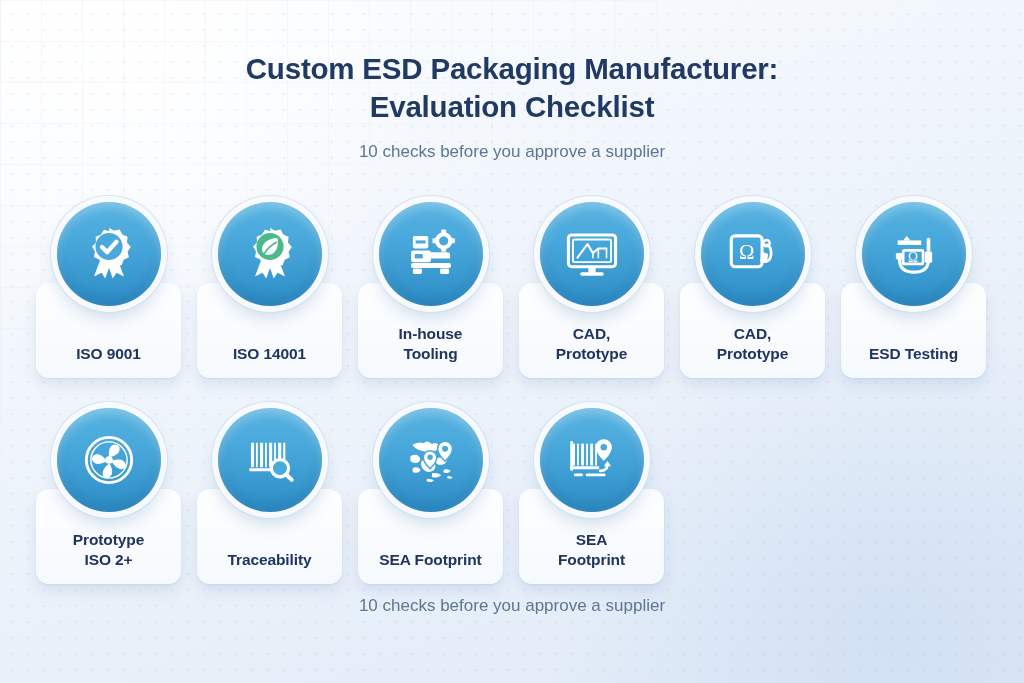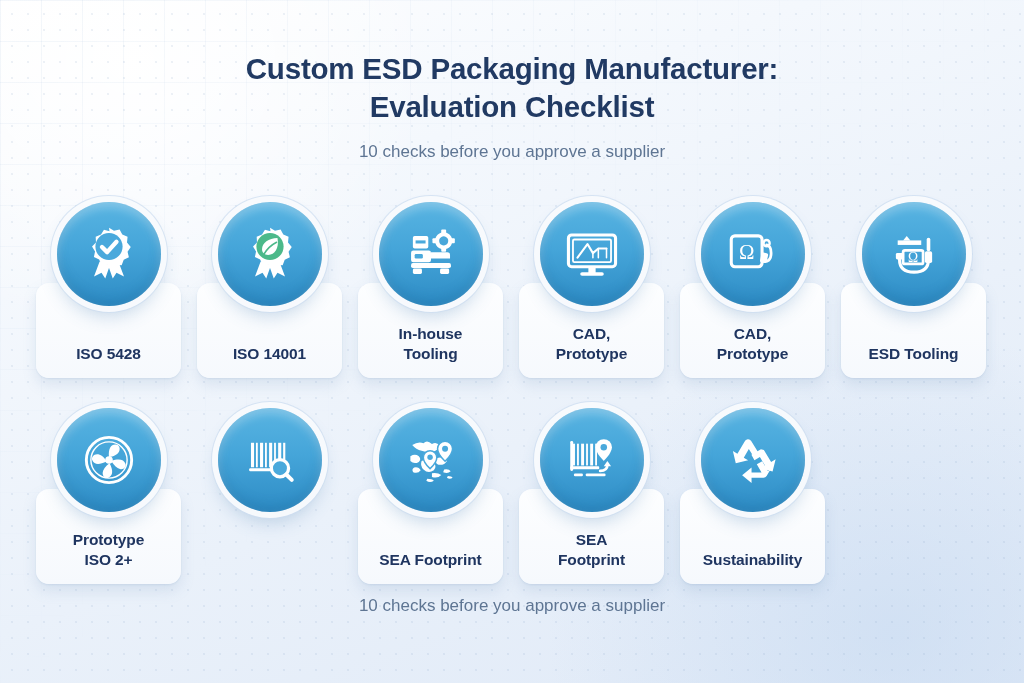--- a/index.html
+++ b/index.html
@@ -182,21 +182,21 @@
             <g fill="#ffffff">
               <path d="M22 40 L16 56 L24 52 L28 58 L33 44 Z"></path>
               <path d="M42 40 L48 56 L40 52 L36 58 L31 44 Z"></path>
               <path d="M32 4 l5.3 3.2 6-1.4 2.9 5.4 5.6 2.5-0.6 6.1 4 4.6-3.4 5.1 1.4 6-5.5 2.7-2.2 5.7-6.1-0.3-4.8 3.8-4.6-4-6.1 0-2.4-5.6-5.6-2.5 1.2-6-3.2-5.2 4.2-4.4-0.3-6.1 5.7-2.3 3.1-5.3 5.9 1.6z"></path>
             </g>
             <circle cx="32" cy="24" r="14.5" fill="#4aa9dc"></circle>
             <path d="M24.5 24.5 l5.5 5.5 10-11" fill="none" stroke="#ffffff" stroke-width="4.6" stroke-linecap="round" stroke-linejoin="round"></path>
           </svg>
         </div>
         <div class="card">
-          <div class="label">ISO 5428</div>
+          <div class="label">ISO 9001</div>
         </div>
       </div>
 
       <div class="cell">
         <div class="badge">
           <svg width="60" height="60" viewBox="0 0 64 64">
             <g fill="#ffffff">
               <path d="M22 40 L16 56 L24 52 L28 58 L33 44 Z"></path>
               <path d="M42 40 L48 56 L40 52 L36 58 L31 44 Z"></path>
               <path d="M32 4 l5.3 3.2 6-1.4 2.9 5.4 5.6 2.5-0.6 6.1 4 4.6-3.4 5.1 1.4 6-5.5 2.7-2.2 5.7-6.1-0.3-4.8 3.8-4.6-4-6.1 0-2.4-5.6-5.6-2.5 1.2-6-3.2-5.2 4.2-4.4-0.3-6.1 5.7-2.3 3.1-5.3 5.9 1.6z"></path>
@@ -283,21 +283,21 @@
             <path d="M24 12 l4 5 h-8z" fill="#ffffff"></path>
             <rect x="20" y="28" width="22" height="15" rx="2" fill="none" stroke="#ffffff" stroke-width="3"></rect>
             <text x="31" y="41" font-family="'Liberation Serif', serif" font-size="15" fill="#ffffff" text-anchor="middle">Ω</text>
             <rect x="12" y="31" width="9" height="7" rx="1.6" fill="#ffffff"></rect>
             <path d="M16 38 q0 14 16 14 q16 0 16 -14" fill="none" stroke="#ffffff" stroke-width="3.4" stroke-linecap="round"></path>
             <rect x="44" y="29" width="8" height="13" rx="2" fill="#ffffff"></rect>
             <rect x="46" y="14" width="4" height="15" rx="2" fill="#ffffff"></rect>
           </svg>
         </div>
         <div class="card">
-          <div class="label">ESD Tooling</div>
+          <div class="label">ESD Testing</div>
         </div>
       </div>
 
     </div>
 
     <div class="row">
 
       <div class="cell">
         <div class="badge">
           <svg width="58" height="58" viewBox="0 0 64 64">
@@ -330,20 +330,23 @@
               <rect x="26.5" y="13" width="2" height="27"></rect>
               <rect x="31" y="13" width="3.4" height="27"></rect>
               <rect x="36.5" y="13" width="2" height="27"></rect>
               <rect x="41" y="13" width="3.4" height="27"></rect>
               <rect x="46.5" y="13" width="2.4" height="27"></rect>
               <rect x="9" y="41" width="34" height="3.4" rx="1.2"></rect>
             </g>
             <circle cx="43" cy="41" r="9.5" fill="#4aa9dc" stroke="#ffffff" stroke-width="3.6"></circle>
             <path d="M50 48 l6 6" stroke="#ffffff" stroke-width="4.4" stroke-linecap="round"></path>
           </svg>
+        </div>
+        <div class="card">
+          <div class="label">Traceability</div>
         </div>
       </div>
 
       <div class="cell">
         <div class="badge">
           <svg width="60" height="60" viewBox="0 0 64 64">
             <g fill="#ffffff">
               <path d="M12 16 q6 -4 12 -2 q4 -4 9 1 q5 -3 8 2 q-2 5 -7 6 q-6 1 -12 -1 q-6 -1 -10 -6z"></path>
               <path d="M10 28 q5 -3 9 0 q3 3 0 6 q-5 3 -9 -1z"></path>
               <path d="M22 33 q7 -3 12 1 q5 4 1 9 q-6 4 -11 -1 q-4 -4 -2 -9z"></path>
@@ -388,33 +391,19 @@
         </div>
         <div class="card">
           <div class="label">
             <span>SEA</span><br>
             <span>Footprint</span>
           </div>
         </div>
       </div>
 
 
-      <div class="cell">
-        <div class="badge">
-          <svg width="58" height="58" viewBox="0 0 64 64">
-            <g fill="#ffffff">
-              <path d="M30 11 l8 13 l-6 3.4 l-4.6 -7.6 l-5.6 9.6 l4.8 2.8 l-13.6 3.4 l-3.2 -13.4 l5 2.9 l8 -13.4 a4 4 0 0 1 7.2 -0.7z"></path>
-              <path d="M55 36 l-8 13.6 a4 4 0 0 1 -3.6 2 l-13 0 l0 5.8 l-10.4 -8.6 l10.4 -8.6 l0 5.6 l11 0 l-5.2 -9 l6 -3.4 l6.4 11 z"></path>
-              <path d="M44 21 l8 13.2 l5 -3 l-3.4 13.4 l-13.4 -3.6 l5 -2.9 l-5.6 -9.4 l-6 3.6 l-3.4 -6 l10.6 -6.2 z"></path>
-            </g>
-          </svg>
-        </div>
-        <div class="card">
-          <div class="label">Sustainability</div>
-        </div>
-      </div>
 
     </div>
 
   </div>
 
   <div class="footer">10 checks before you approve a supplier</div>
 </div>
 
 </body></html>

